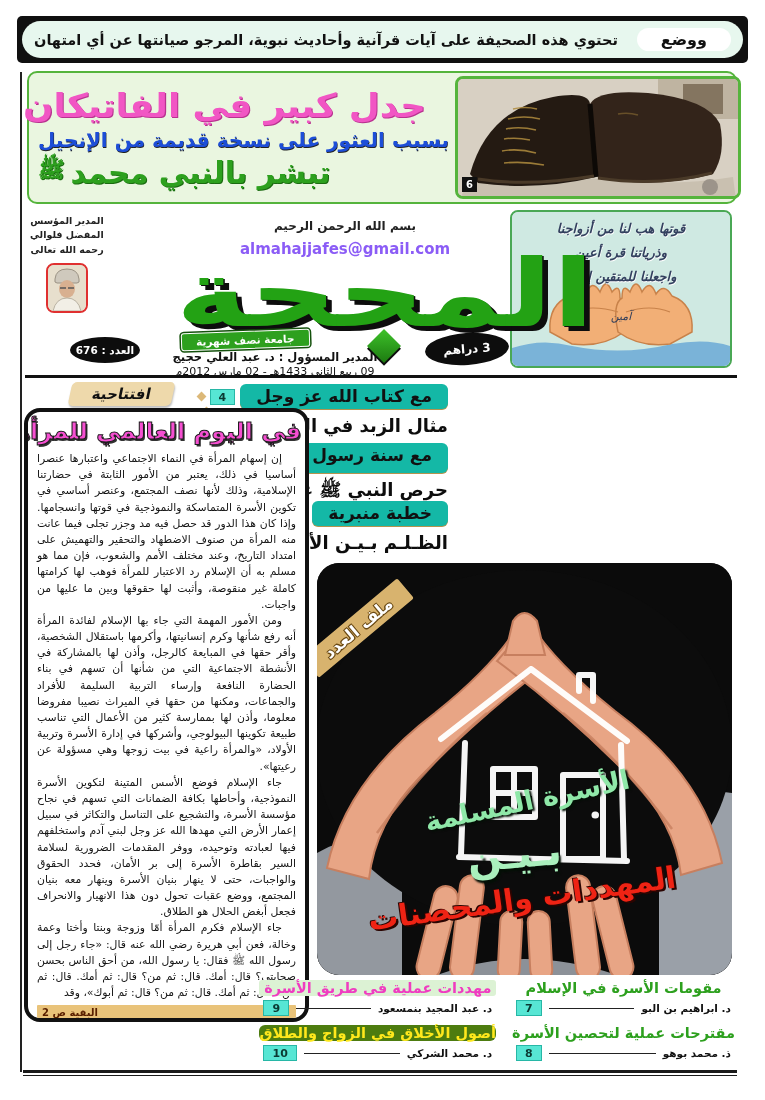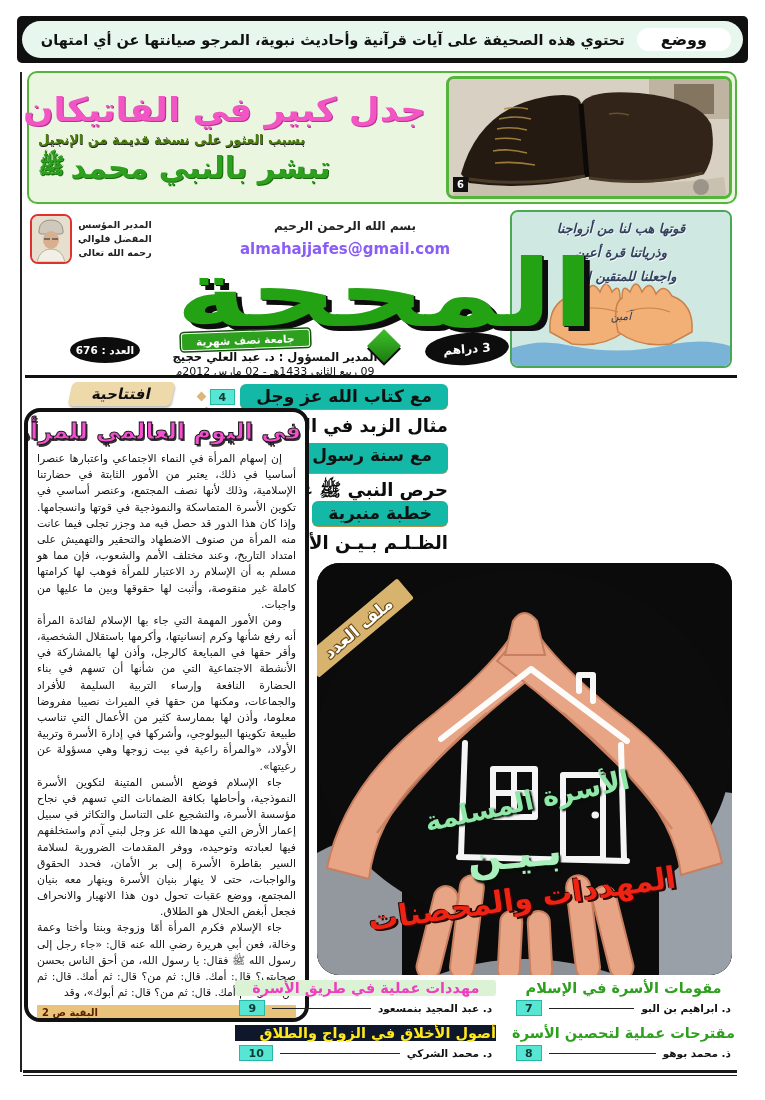--- a/index.html
+++ b/index.html
@@ -4,41 +4,41 @@
 <style>
   * { margin:0; padding:0; box-sizing:border-box; }
   html,body { background:#fff; }
   body { font-family:"DejaVu Sans", sans-serif; }
   #page { position:relative; width:765px; height:1100px; background:#ffffff; overflow:hidden; direction:rtl; }
 
   
   .notice-bar { position:absolute; right:17px; top:16px; width:731px; height:47px; background:#101010; border-radius:5px; display:flex; align-items:center; }
   .notice-inner { background:#e7f7ee; border-radius:20px; margin:0 5px; height:37px; flex:1; display:flex; align-items:center; gap:12px; padding:0 12px; }
   .notice-badge { background:#ffffff; border-radius:16px; padding:2px 24px; font-weight:bold; font-size:16px; color:#111; }
-  .notice-text { flex:1; text-align:right; font-weight:bold; font-size:14.5px; color:#111; }
+  .notice-text { flex:1; text-align:left; font-weight:bold; font-size:14.5px; color:#111; }
 
   
   .vatican-box { position:absolute; right:28px; top:71px; width:710px; height:133px; background:#eaf6e0; border:2px solid #55b43c; border-radius:10px; display:flex; flex-direction:row-reverse; padding:3px; }
   .vatican-photo { position:relative; width:286px; height:100%; border:3px solid #55b43c; border-radius:8px; overflow:hidden; background:#d6cec2; flex:none; }
   .photo-badge { position:absolute; left:4px; bottom:4px; background:#111; color:#fff; font-size:10px; font-weight:bold; width:15px; height:15px; text-align:center; line-height:15px; }
   .vatican-text { flex:1; display:flex; flex-direction:column; align-items:flex-end; justify-content:center; gap:3px; padding:2px 6px; }
   .v-title { font-size:33px; font-weight:bold; color:#f156c4; text-shadow:1px 1px 0 #b8328f; transform:scaleX(1.08); white-space:nowrap; }
-  .v-sub { font-size:13px; font-weight:bold; color:#4d7c0f; text-shadow:0.5px 0.5px 0 #222; white-space:nowrap; }
+  .v-sub { font-size:20px; font-weight:bold; color:#1d4ed8; text-shadow:0.5px 0.5px 0 #222; white-space:nowrap; }
   .v-green { font-size:30px; font-weight:bold; color:#2da01e; text-shadow:1px 1px 0 #1a6b10; white-space:nowrap; display:flex; align-items:center; gap:6px; }
   .pbuh-big { font-size:22px; color:#2da01e; }
 
   
   .prayer-box { position:absolute; right:33px; top:210px; width:222px; height:158px; background:#cfe9e2; border:2px solid #4aa855; border-radius:8px; overflow:hidden; }
   .prayer-box svg { position:absolute; inset:0; }
   .prayer-line { position:relative; text-align:center; color:#33415f; font-weight:bold; font-size:13px; font-style:italic; margin-top:9px; text-shadow:0.5px 0.5px 0 #fff; }
   .prayer-amen { position:relative; text-align:center; color:#2f3d5a; font-weight:normal; font-size:11px; font-style:italic; margin-top:26px; }
 
   .bismillah { position:absolute; right:330px; top:219px; width:180px; text-align:center; font-size:12px; font-weight:bold; color:#222; }
   .email { position:absolute; right:300px; top:240px; width:240px; text-align:center; font-size:15px; font-weight:bold; color:#8b5cf6; direction:ltr; }
-  .founder { position:absolute; left:30px; top:214px; display:flex; flex-direction:row; gap:6px; align-items:center; }
+  .founder { position:absolute; left:30px; top:214px; display:flex; flex-direction:column; gap:6px; align-items:center; }
   .founder-photo { width:42px; height:50px; border:2px solid #e03030; border-radius:8px; overflow:hidden; background:#e9e2d2; flex:none; }
   .founder-text { text-align:right; font-size:9.5px; font-weight:bold; color:#222; line-height:1.5; }
 
   .logo { position:absolute; right:10px; top:246px; width:740px; text-align:center; font-size:84px; font-weight:bold; color:#23a214; line-height:1; transform:scale(1.45,1.12); transform-origin:center top; text-shadow:4px 5px 0 #0d0d0d, 1px 1px 0 #0d0d0d; white-space:nowrap; }
   .tagline { position:absolute; right:455px; top:331px; background:#2da01e; color:#fff; font-size:10.5px; font-weight:bold; padding:2px 14px; border:1px solid #fff; box-shadow:0 0 0 1.5px #14510c; border-radius:3px; transform:rotate(-2deg); }
   .director { position:absolute; right:365px; top:350px; width:250px; text-align:center; font-size:11.5px; font-weight:bold; color:#111; }
   .date { position:absolute; right:355px; top:365px; width:270px; text-align:center; font-size:11px; color:#111; }
   .price-oval { position:absolute; right:420px; top:333px; left:auto; width:84px; height:32px; background:#0d0d0d; border-radius:50%; color:#fff; font-size:12px; font-weight:bold; text-align:center; line-height:32px; transform:rotate(-4deg); }
   .price-oval { right:auto; left:425px; }
   .diamond { position:absolute; left:372px; top:334px; width:24px; height:24px; background:linear-gradient(135deg,#3ec22a,#1c7a10); transform:rotate(45deg); box-shadow:2px 2px 0 #0d0d0d; }
@@ -68,21 +68,21 @@
   .edit-title { text-align:center; font-size:23px; font-weight:bold; color:#f54fd1; -webkit-text-stroke:1px #1a1a1a; text-shadow:1.5px 1.5px 0 #333; margin:0 0 7px 0; transform:scaleX(1.04); white-space:nowrap; }
   .edit-box p { font-size:10.8px; line-height:1.5; text-align:justify; color:#141414; }
   .edit-box p.indent { text-indent:14px; }
   .continuation { margin-top:4px; background:#e9c37a; color:#5a2000; font-size:10px; font-weight:bold; height:15px; line-height:15px; padding:0 5px; text-align:left; border-radius:1px; }
 
   
   .bottom-grid { position:absolute; right:30px; top:980px; width:418px; display:grid; grid-template-columns:1fr 1fr; column-gap:16px; row-gap:9px; }
   .b-cell .b-title { font-size:14.5px; font-weight:bold; white-space:nowrap; text-align:center; }
   .b-title.green { color:#2da01e; }
   .b-title.magenta { color:#ef3cc0; background:#dcf2d4; border-radius:3px; }
-  .b-title.yellow { color:#ffe81c; background:#0f172a; border-radius:0;padding-left:24px; }
+  .b-title.yellow { color:#ffe81c; background:#4d7c0f; border-radius:6px; }
   .b-author-row { display:flex; align-items:center; margin-top:4px; padding:0 4px; }
   .b-author { font-size:10.5px; font-weight:bold; color:#111; white-space:nowrap; }
   .b-dash { flex:1; border-top:1.5px solid #222; margin:0 7px; }
 
   
   .right-rule { position:absolute; left:20px; top:72px; width:2px; height:1000px; background:#222; }
   .bottom-rule { position:absolute; right:28px; top:1070px; width:714px; height:2.5px; background:#1a1a1a; }
   .bottom-rule2 { position:absolute; right:28px; top:1075px; width:714px; height:1px; background:#1a1a1a; }
 </style>
 </head>

